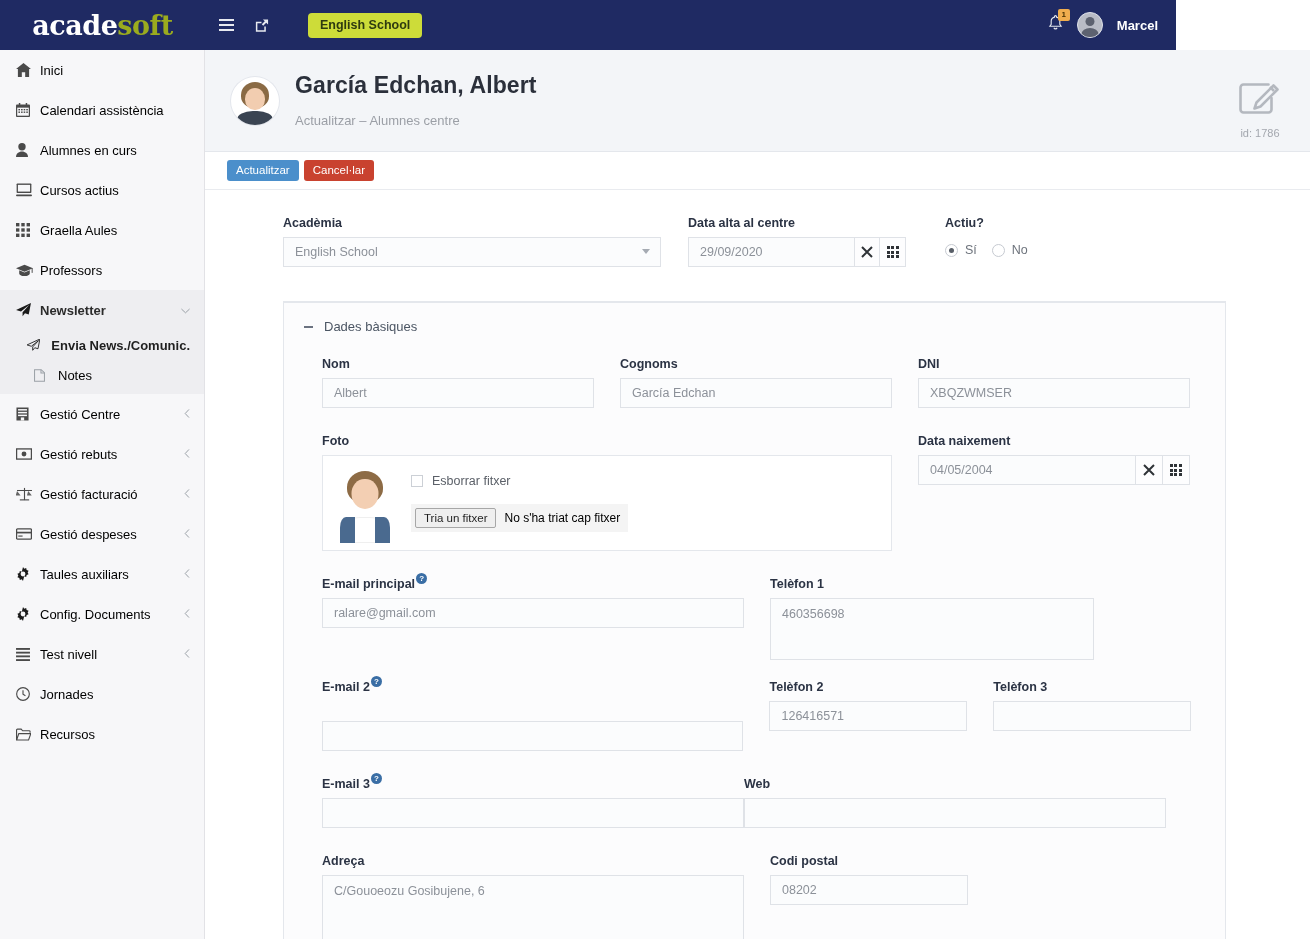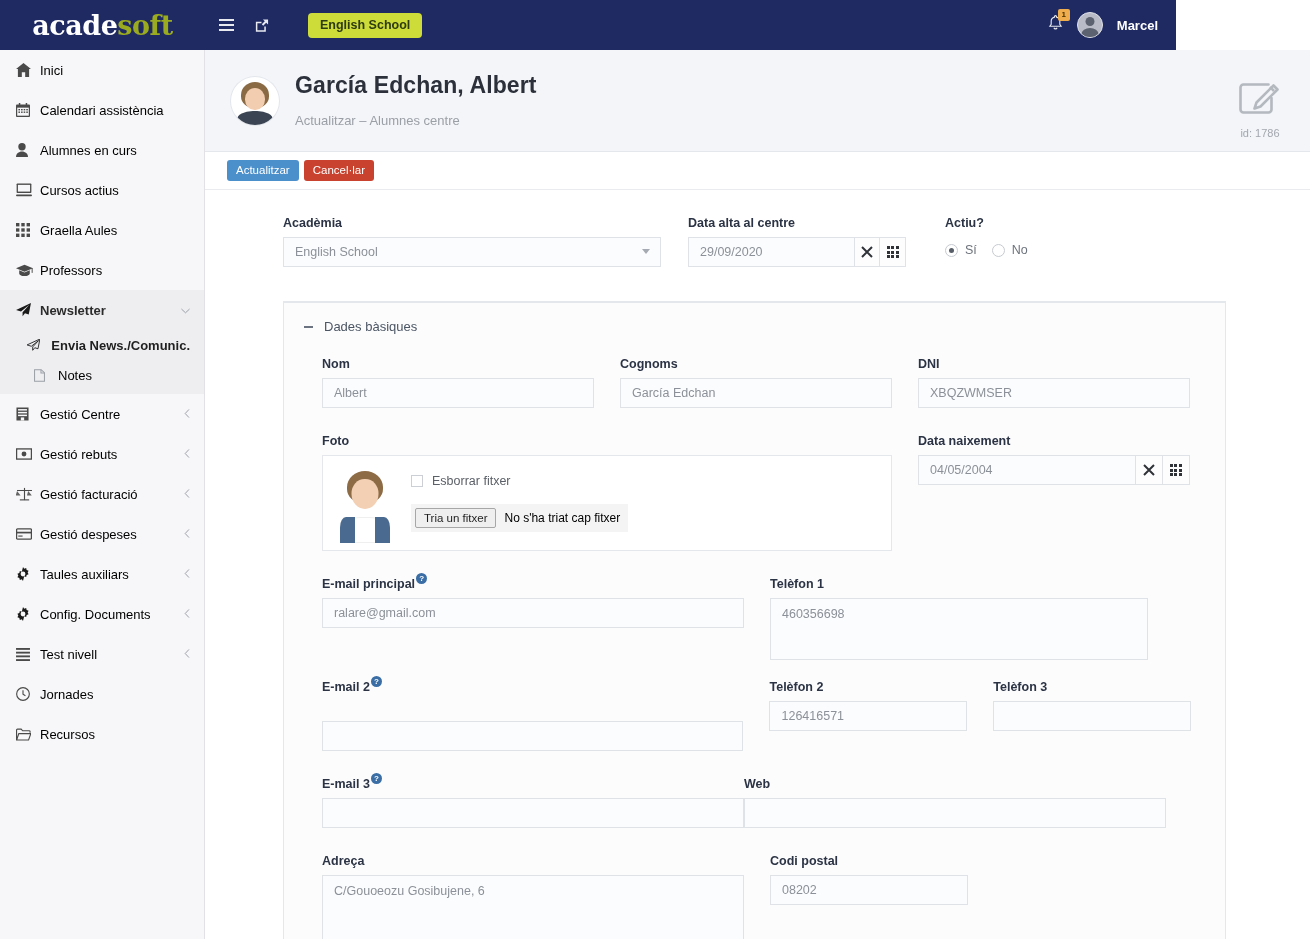--- a/index.html
+++ b/index.html
@@ -736,21 +736,21 @@
         </div>
 
         <div class="row" style="margin-bottom:20px;">
           <div class="fld" style="width:422px;">
             <span class="lbl">
                 <span>E-mail principal</span>
                 <span class="q">?</span>
               </span>
             <input class="inp" value="ralare@gmail.com" style="">
           </div>
-          <div class="fld" style="width:378px; margin-left:26px;">
+          <div class="fld" style="width:324px; margin-left:26px;">
             <span class="lbl">Telèfon 1</span>
             <textarea class="ta" rows="3" style="height: 62px;">460356698</textarea>
           </div>
         </div>
 
         <div class="row fs-26">
           <div class="fld" style="width:422px;gap:20px;">
             <span class="lbl">
                 <span>E-mail 2</span>
                 <span class="q">?</span>

